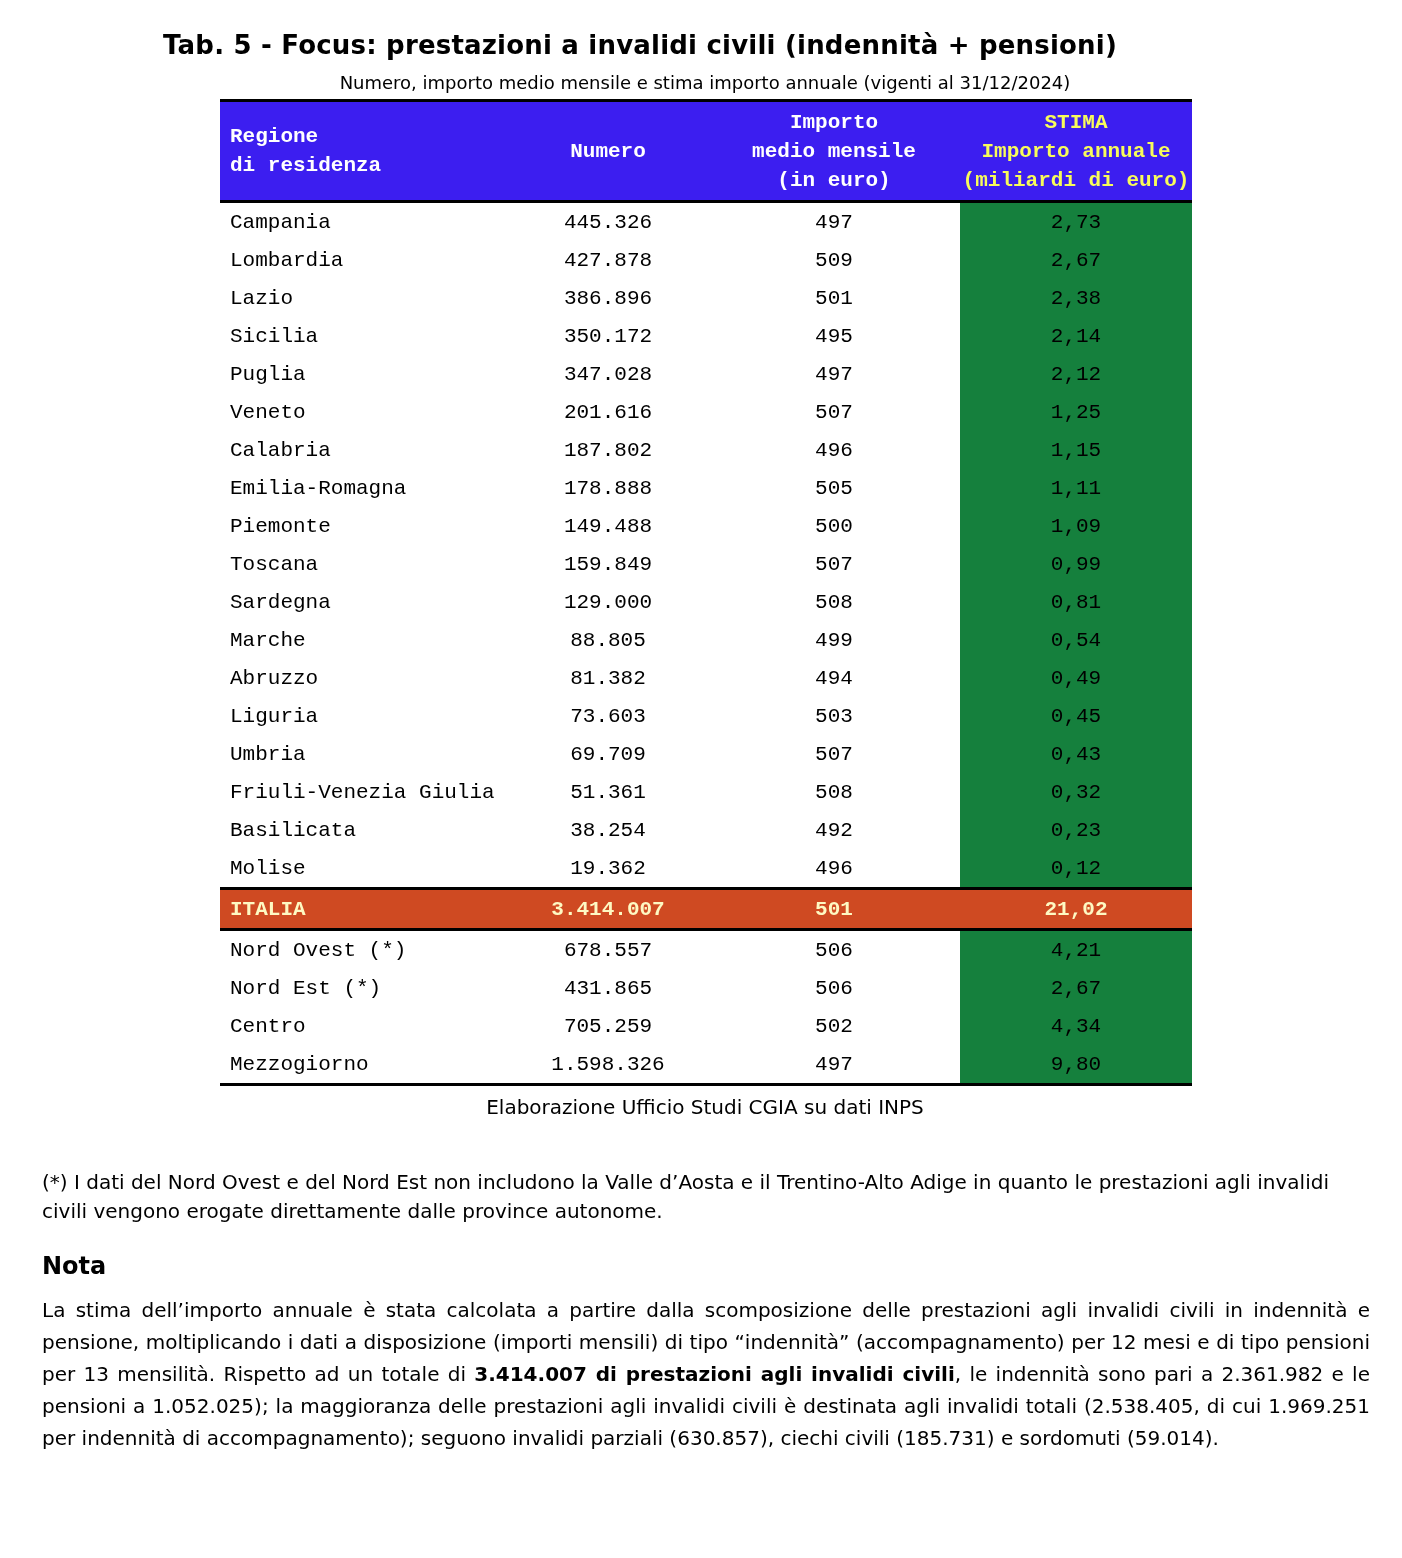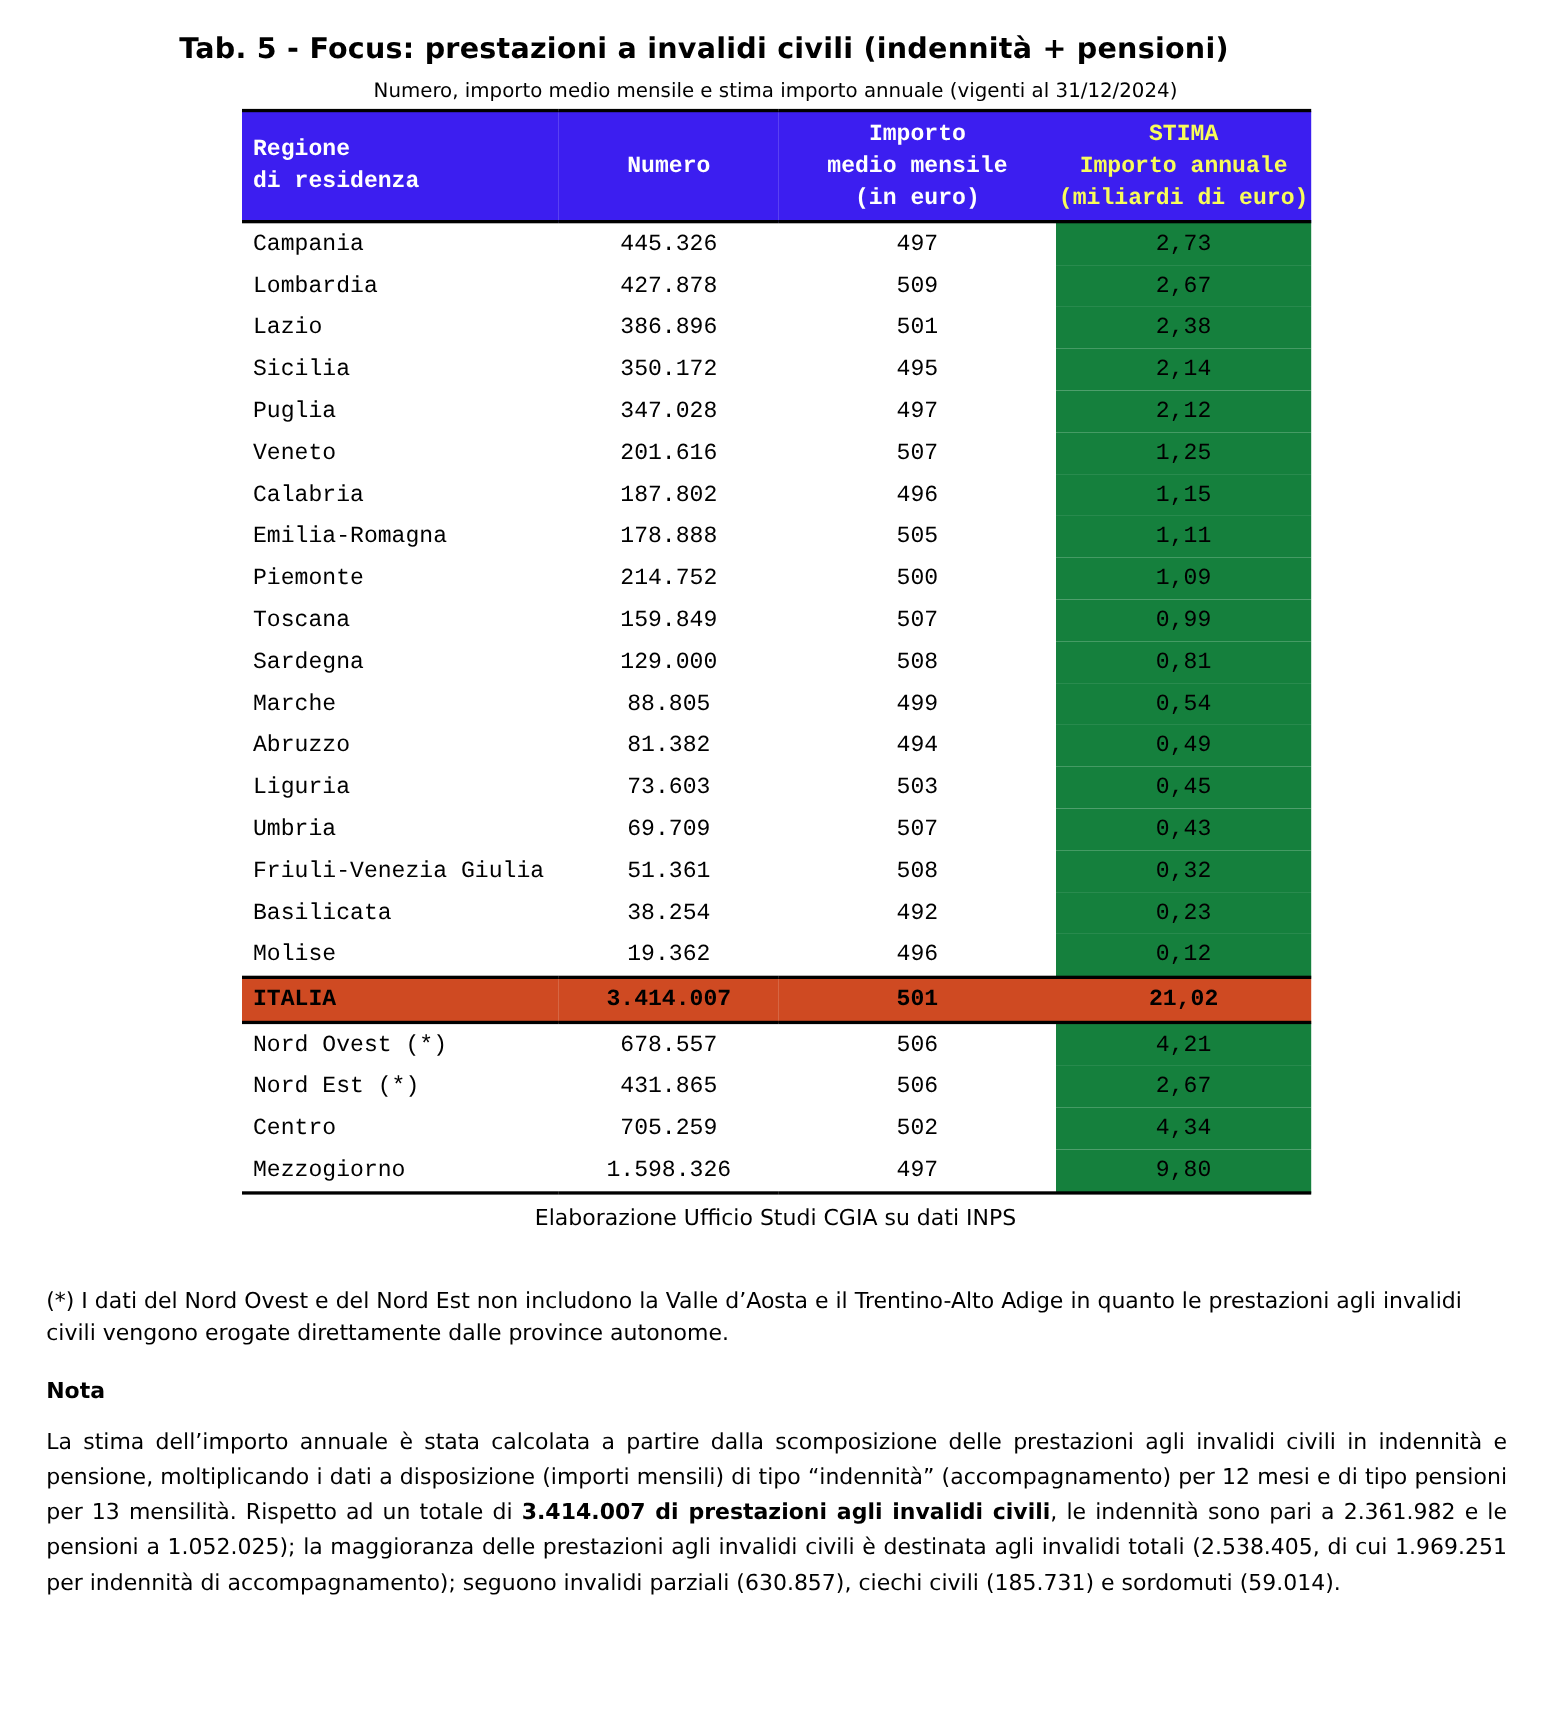--- a/index.html
+++ b/index.html
@@ -10,26 +10,26 @@
   table.t th { background: #3c1ef0; color: #ffffff; font-weight: bold; font-size: 21px; line-height: 29px; padding: 0; height: 98px; vertical-align: middle; }
   table.t thead tr { border-top: 3px solid #000; border-bottom: 3px solid #000; }
   table.t th.c-reg { text-align: left; padding-left: 10px; }
   table.t th.c-num, table.t th.c-imp { text-align: center; }
   table.t th.c-stima { color: #f8fc5a; }
   table.t td { font-size: 21px; height: 38px; padding: 0; vertical-align: middle; }
   td.c-reg { text-align: left; padding-left: 10px !important; }
   td.c-num, td.c-imp, td.c-stima { text-align: center; }
   td.c-stima { background: #15803d; }
   col.w-reg { width: 288px; } col.w-num { width: 200px; } col.w-imp { width: 252px; } col.w-stima { width: 232px; }
-  tr.italia td { background: #cf4a22; color: #000000; font-weight: bold; }
+  tr.italia td { background: #cf4a22; color: #fef9c3; font-weight: bold; }
   tr.italia { border-top: 3px solid #000; border-bottom: 3px solid #000; }
   tbody.macro tr:last-child { border-bottom: 3px solid #000; }
   .source { position: absolute; top: 1095px; left: 0; width: 1410px; text-align: center; font-size: 20px; }
   .footnote { position: absolute; top: 1168px; left: 42px; width: 1330px; font-size: 20px; line-height: 29px; }
-  .nota-h { position: absolute; top: 1252px; left: 42px; font-size: 20px; font-weight: bold; }
+  .nota-h { position: absolute; top: 1252px; left: 42px; font-size: 24px; font-weight: bold; }
   .nota { position: absolute; top: 1294px; left: 42px; width: 1328px; font-size: 20px; line-height: 32px; text-align: justify; }
 </style>
 </head>
 <body>
 
 <div class="title">Tab. 5 - Focus: prestazioni a invalidi civili (indennità + pensioni)</div>
 <div class="subtitle">Numero, importo medio mensile e stima importo annuale (vigenti al 31/12/2024)</div>
 
 <table class="t">
   <colgroup>
@@ -90,21 +90,21 @@
         <td class="c-stima">1,15</td>
       </tr>
       <tr>
         <td class="c-reg">Emilia-Romagna</td>
         <td class="c-num">178.888</td>
         <td class="c-imp">505</td>
         <td class="c-stima">1,11</td>
       </tr>
       <tr>
         <td class="c-reg">Piemonte</td>
-        <td class="c-num">214.752</td>
+        <td class="c-num">149.488</td>
         <td class="c-imp">500</td>
         <td class="c-stima">1,09</td>
       </tr>
       <tr>
         <td class="c-reg">Toscana</td>
         <td class="c-num">159.849</td>
         <td class="c-imp">507</td>
         <td class="c-stima">0,99</td>
       </tr>
       <tr>

